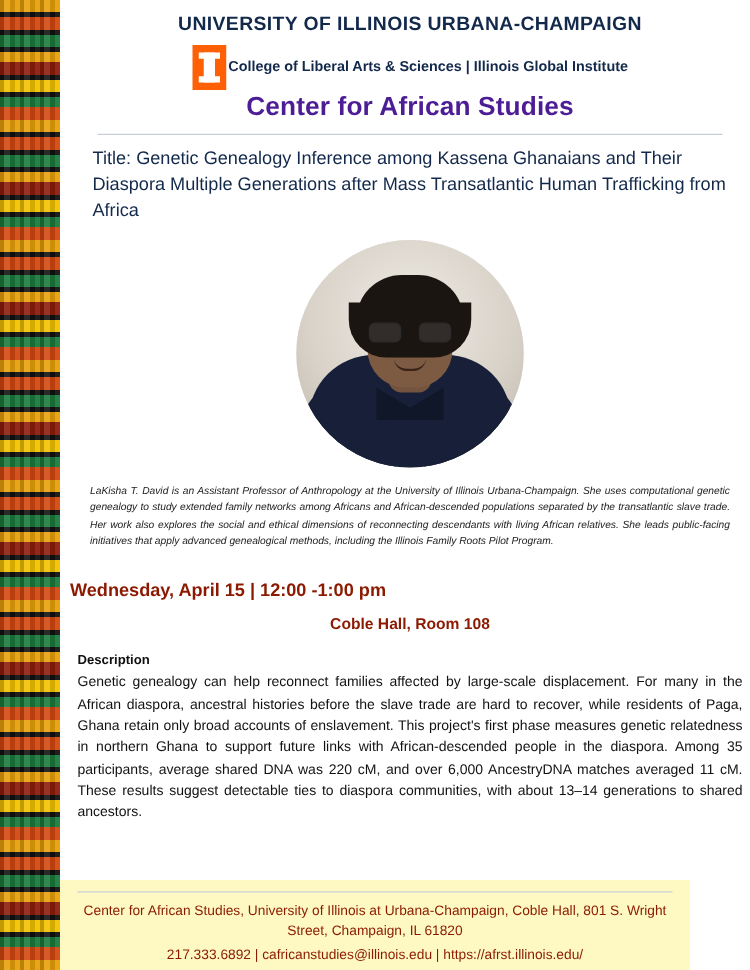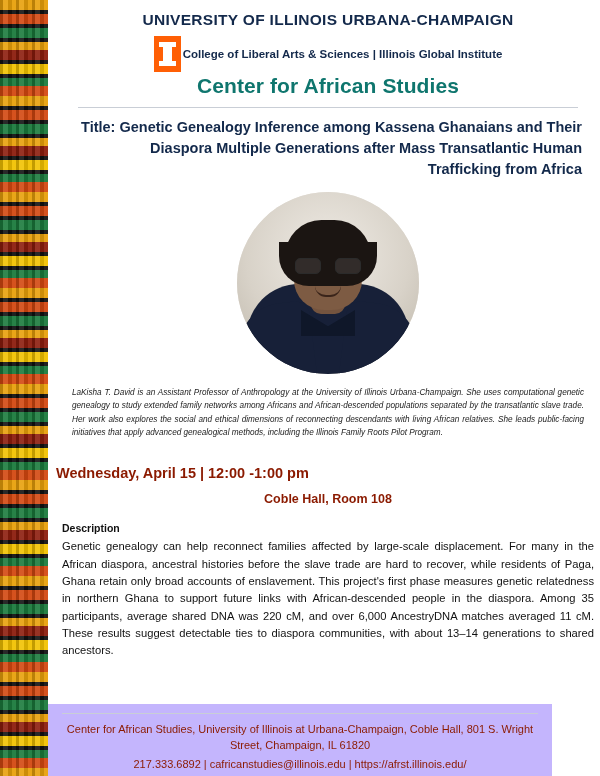--- a/index.html
+++ b/index.html
@@ -113,43 +113,43 @@
   .college-line {
     font-size: 11.5px;
     font-weight: bold;
     color: #13294b;
     white-space: nowrap;
   }
   .center-title {
     text-align: center;
     font-size: 21px;
     font-weight: bold;
-    color: #0f766e;
+    color: #4c1d95;
     margin-top: 2px;
     letter-spacing: 0.1px;
   }
   .hr-main {
     border: none;
     border-top: 1px solid #c9ced6;
     margin: 9px 22px 0 22px;
   }
 
   
   .brown-bag {
     text-align: center;
     font-size: 20px;
     font-weight: bold;
     color: #8b1a00;
     margin-top: 10px;
     letter-spacing: 0.4px;
   }
   .talk-title {
-    text-align: right;
+    text-align: left;
     font-size: 14.5px;
-    font-weight: bold;
+    font-weight: normal;
     color: #13294b;
     line-height: 1.45;
     margin: 9px 18px 0 18px;
   }
 
   
   .portrait-wrap {
     display: flex;
     justify-content: center;
     margin-top: 12px;
@@ -293,21 +293,21 @@
     margin: 4px 6px 0 6px;
   }
 
   
   .footer {
     position: absolute;
     left: 48px;
     right: 48px;
     bottom: 0;
     height: 72px;
-    background: #c4b5fd;
+    background: #fef9c3;
     box-sizing: border-box;
     padding-top: 9px;
   }
   .footer-rule {
     border: none;
     border-top: 1px solid #c9ced6;
     margin: 0 14px 8px 14px;
   }
   .footer-line {
     text-align: center;

